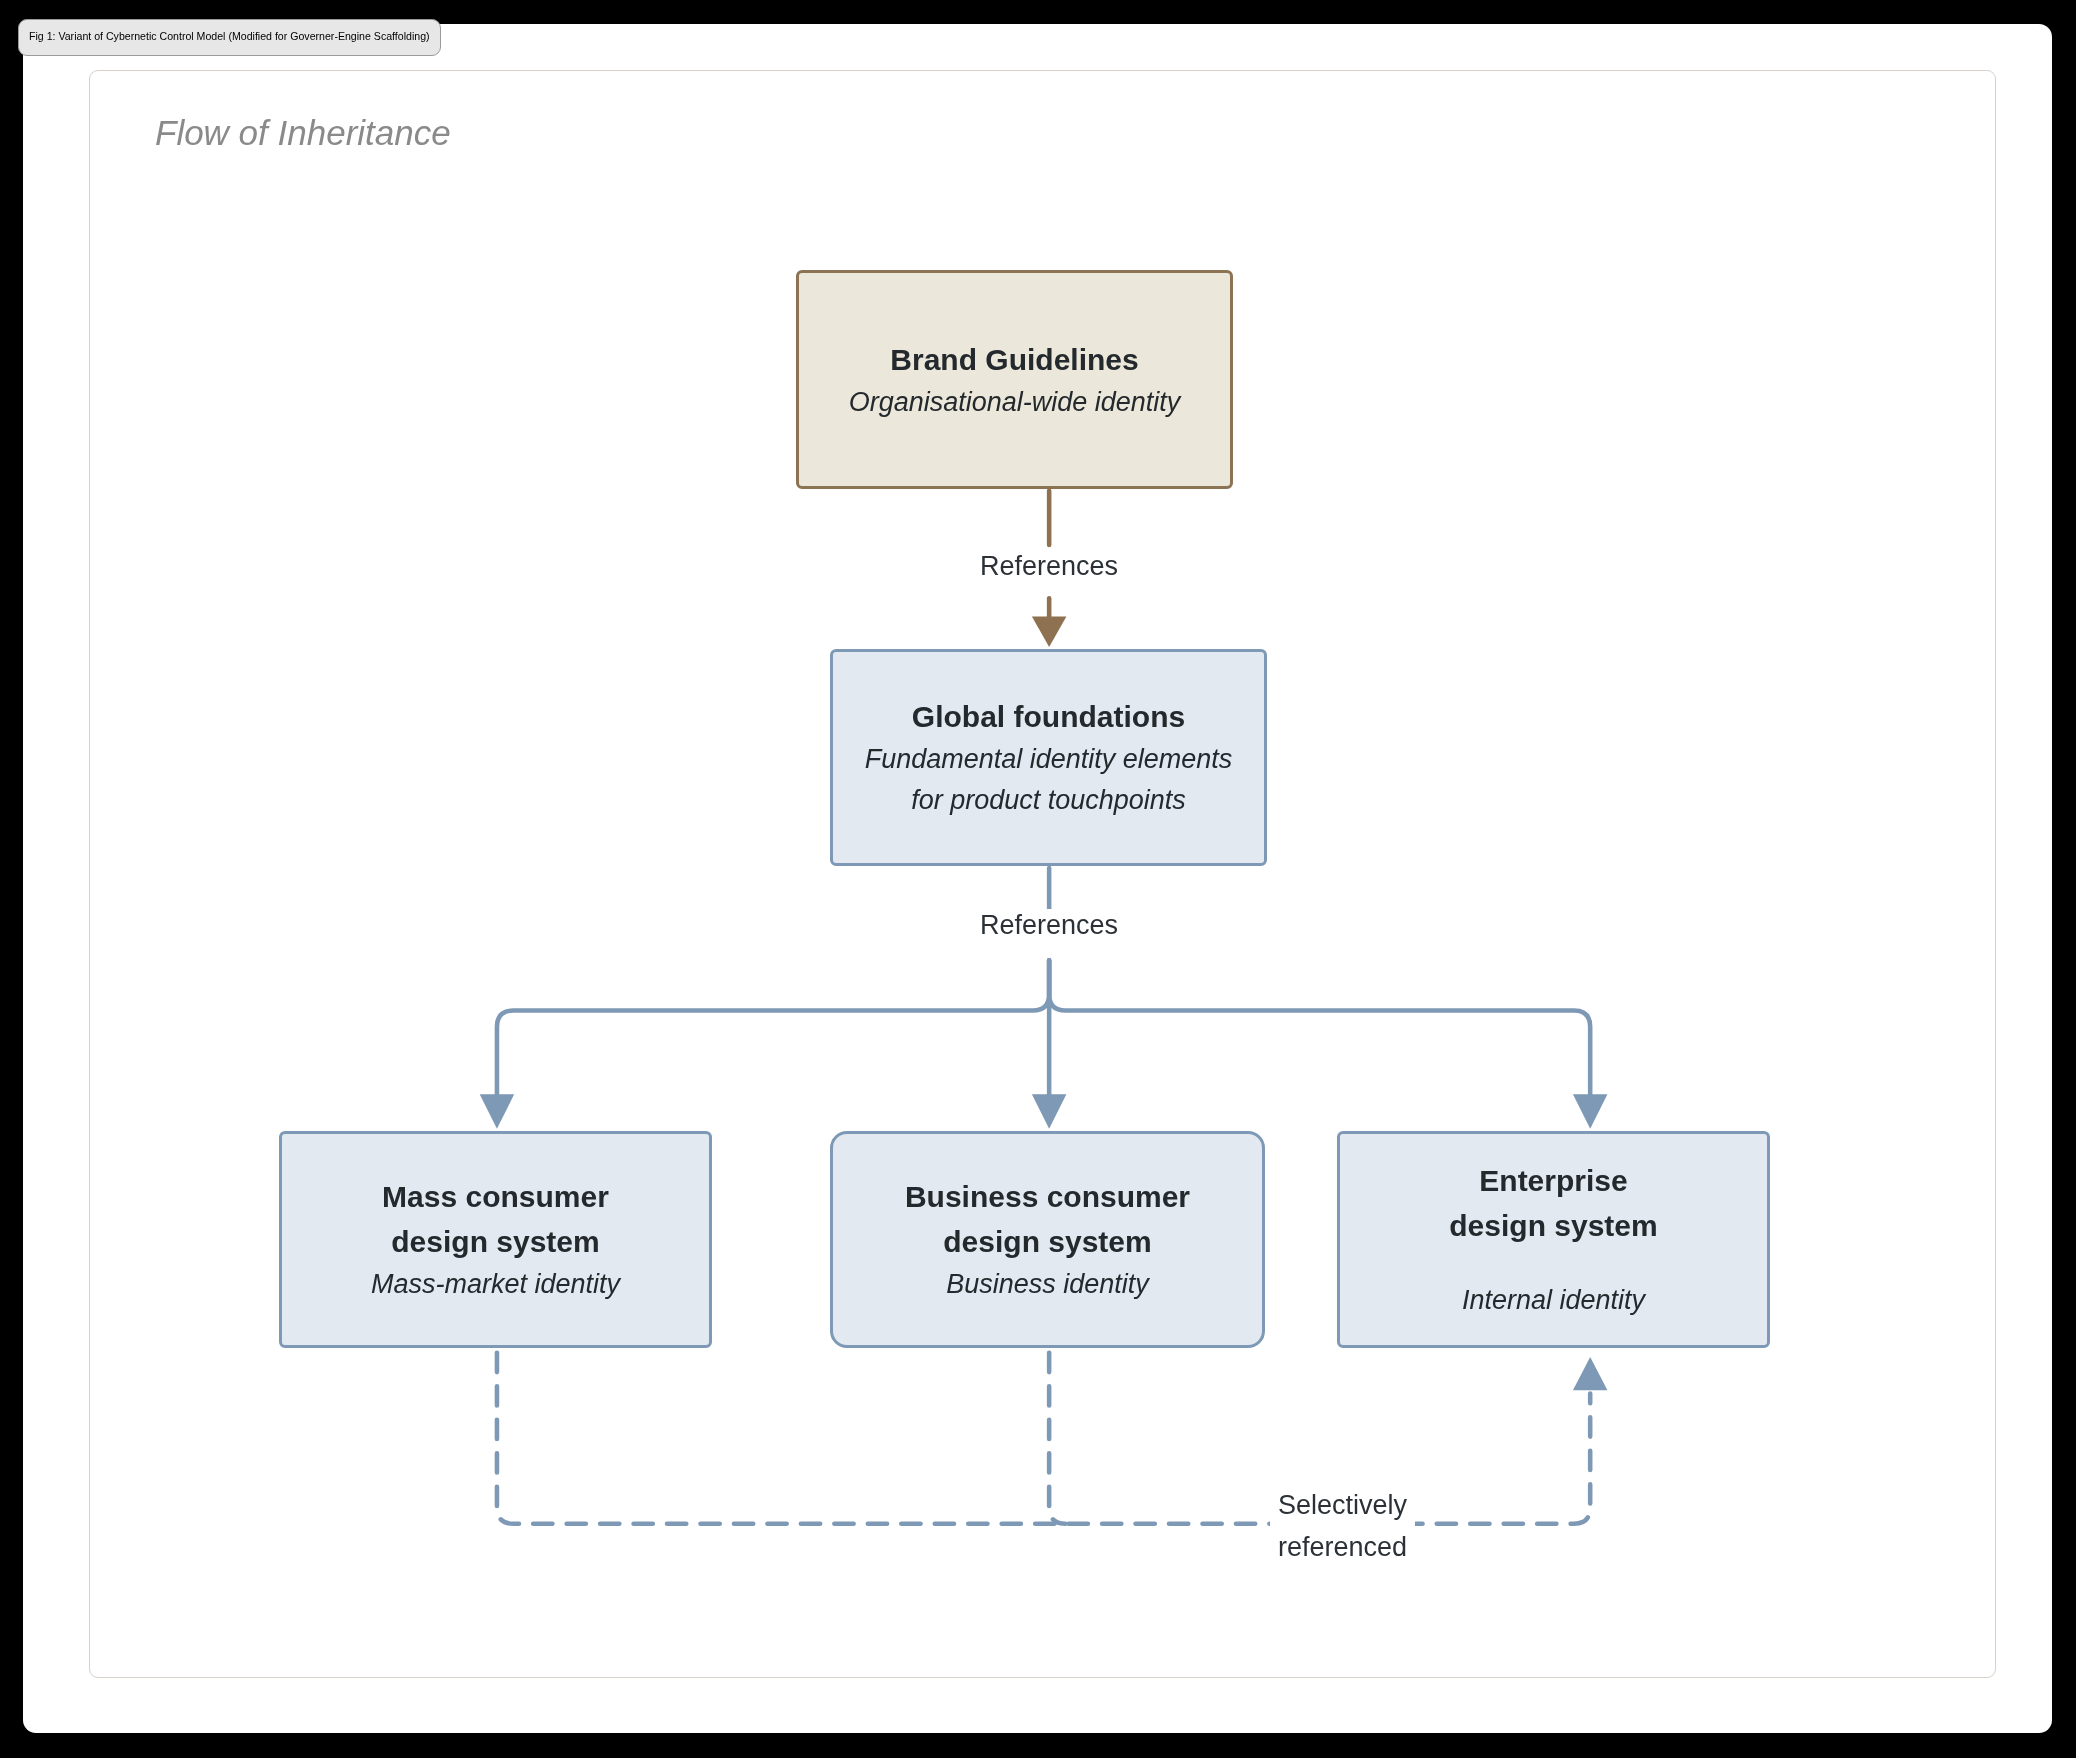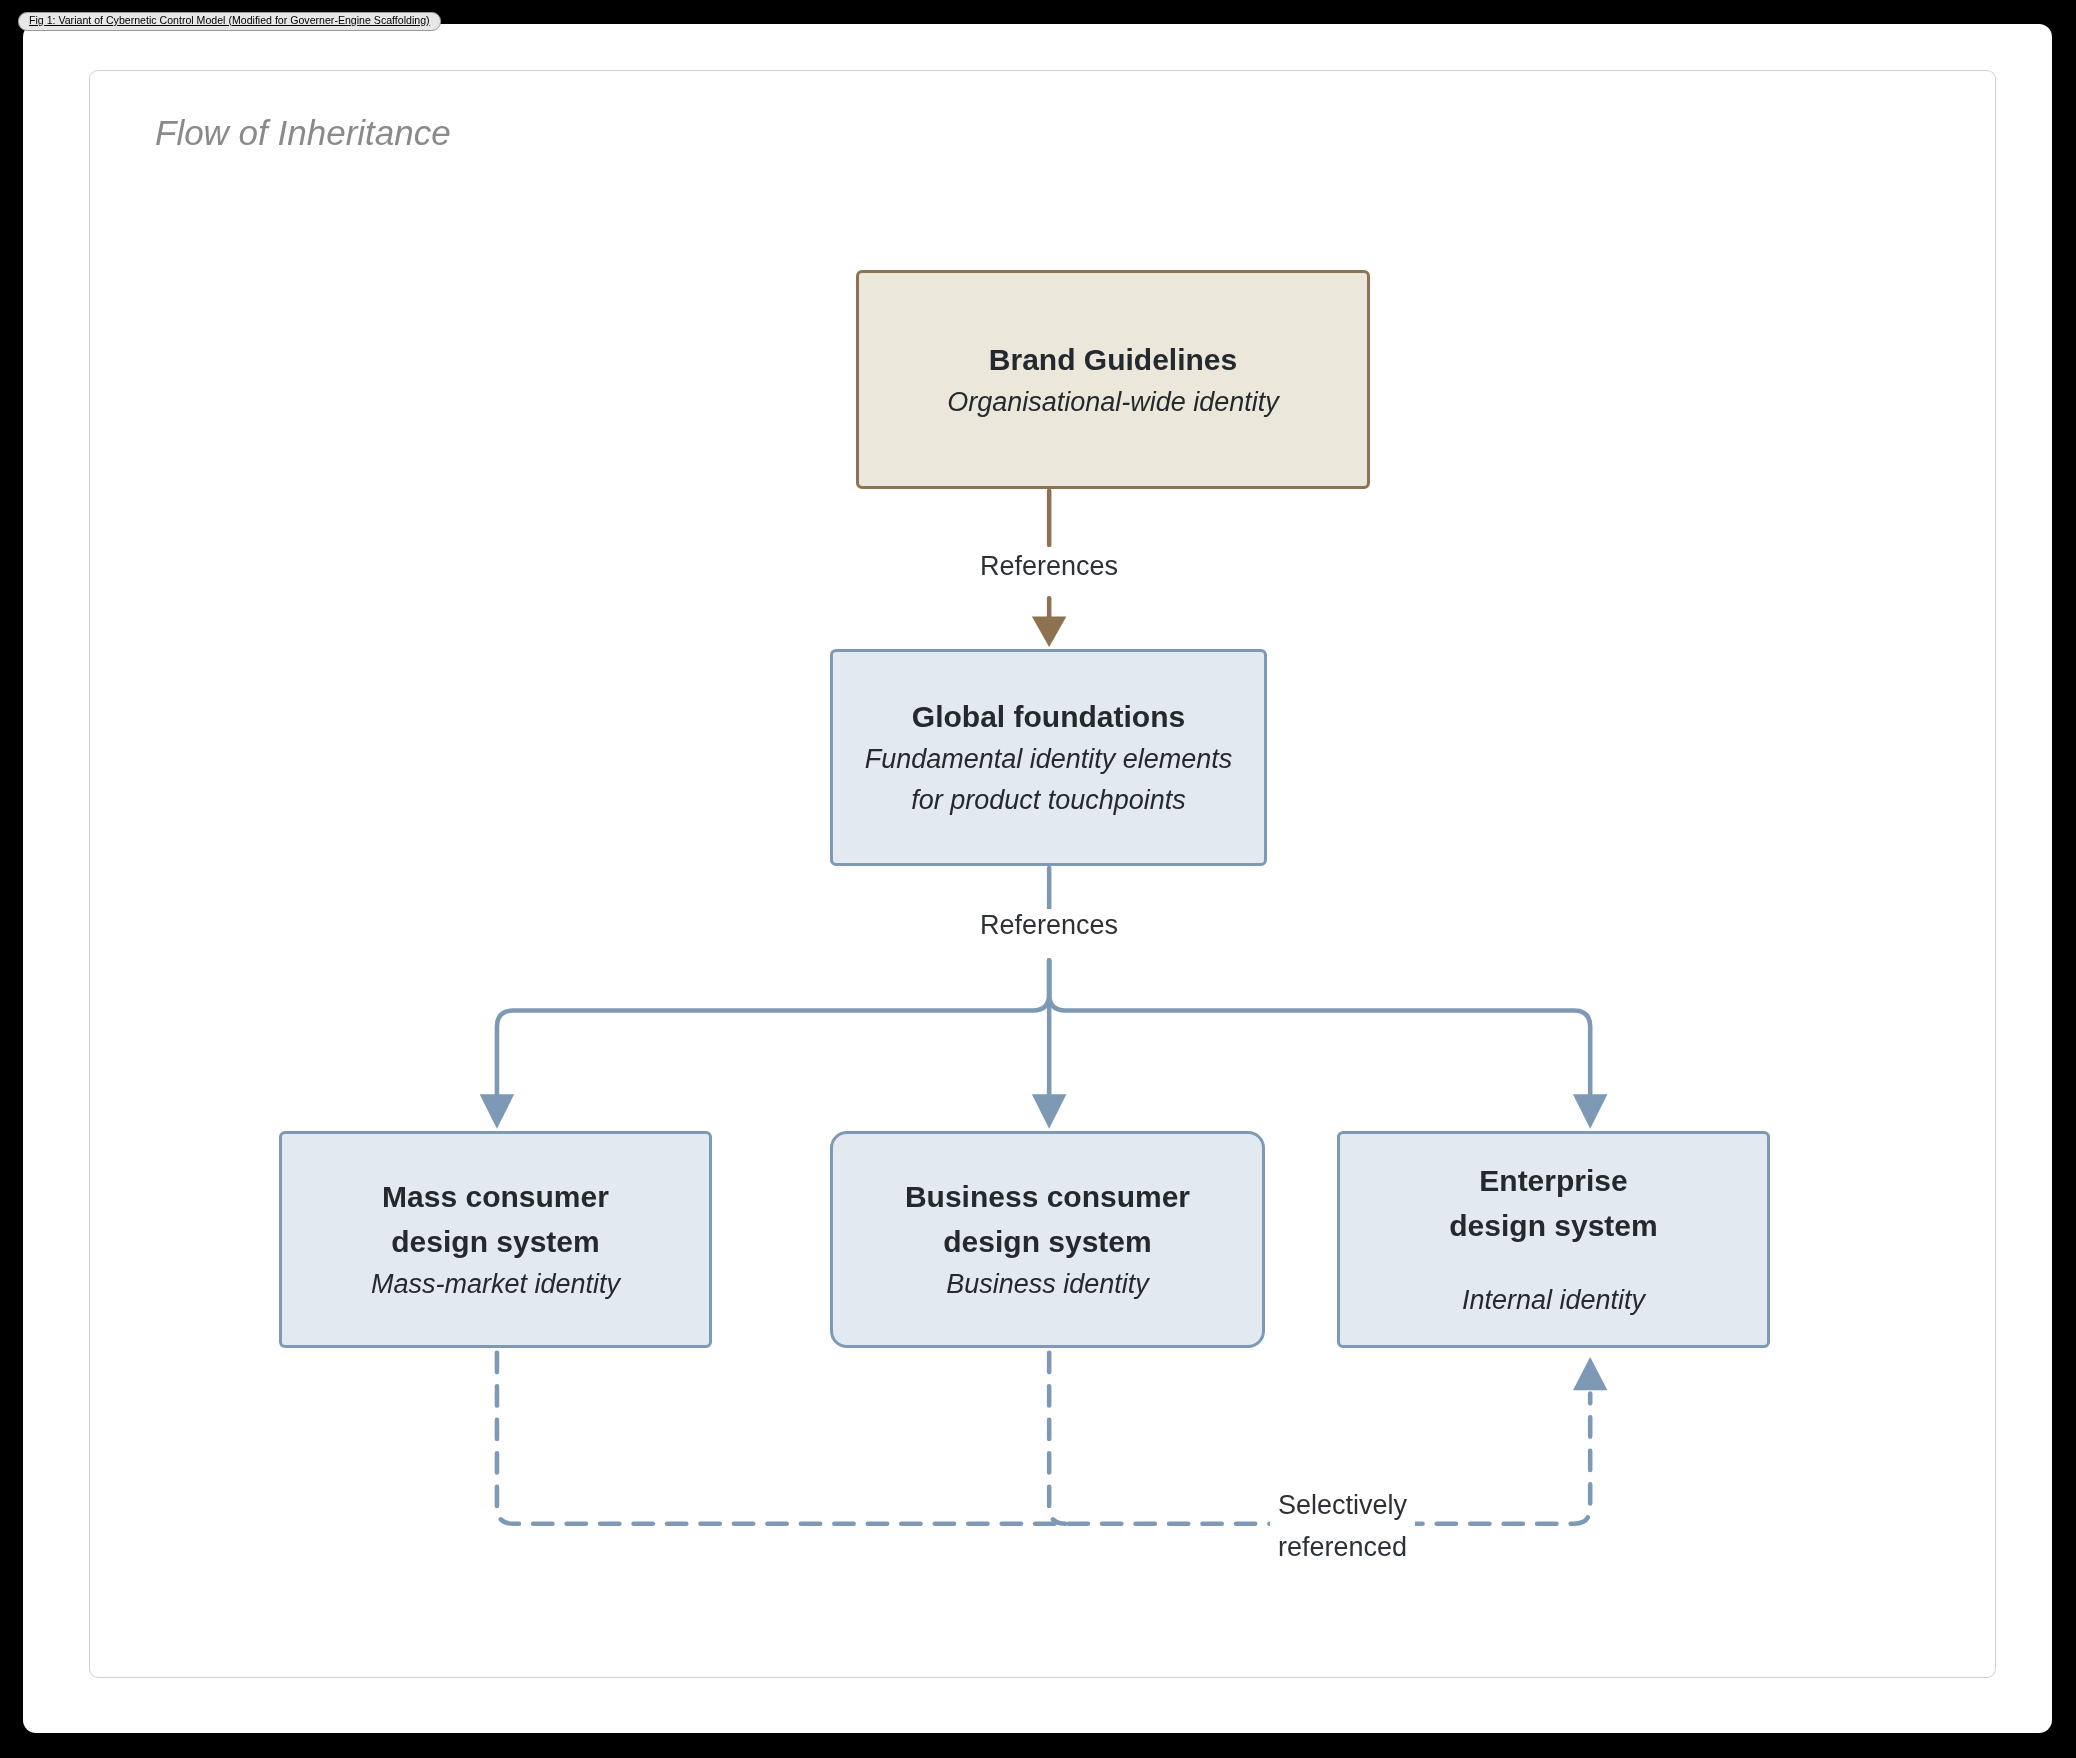--- a/index.html
+++ b/index.html
@@ -7,29 +7,28 @@
     width: 2077px; height: 1759px;
     background: #000;
     position: relative;
     overflow: hidden;
     font-family: "Liberation Sans", sans-serif;
   }
 
   
   .pill {
     position: absolute;
-    left: 18px; top: 12px; height: 17px;
+    left: 18px; top: 19px; height: 17px;
     background: #e7e7e7;
     border: 1px solid #9a9a9a;
     border-radius: 9px;
     font-size: 10.6px; line-height: 15px; color: #000;
-    padding: 0 10px;
+    padding: 9px 10px;
     white-space: nowrap;
     z-index: 5;
-    text-decoration: underline;
   }
 
   
   .page {
     position: absolute;
     left: 23px; top: 24px; width: 2029px; height: 1709px;
     background: #ffffff;
     border-radius: 13px;
     z-index: 1;
   }
@@ -111,21 +110,21 @@
   <path class="blue-line" d="M2069 1894 L2069 1961 Q2069 1993 2101 1993 L3104 1993 Q3136 1993 3136 2025 L3136 2158"></path>
   <polygon class="blue-fill" points="980,2226 946,2158 1014,2158"></polygon>
   <polygon class="blue-fill" points="2069,2226 2035,2158 2103,2158"></polygon>
   <polygon class="blue-fill" points="3136,2226 3102,2158 3170,2158"></polygon>
 
   <path class="dash-line" d="M980 2668 L980 2973 Q980 3005 1012 3005 L3104 3005 Q3136 3005 3136 2973 L3136 2748"></path>
   <path class="dash-line" d="M2069 2668 L2069 2973 Q2069 3005 2101 3005"></path>
   <polygon class="blue-fill" points="3136,2676 3102,2742 3170,2742"></polygon>
 </svg>
 
-<div class="box box-brand" style="left:856px; top:270px; width:514px; height:219px;">
+<div class="box box-brand" style="left:796px; top:270px; width:437px; height:219px;">
   <div class="box-title">
     <div>Brand Guidelines</div>
   </div>
   <div class="box-subtitle">
     <div>Organisational-wide identity</div>
   </div>
 </div>
 
 <div class="box box-system" style="left:830px; top:649px; width:437px; height:217px;">
   <div class="box-title">

